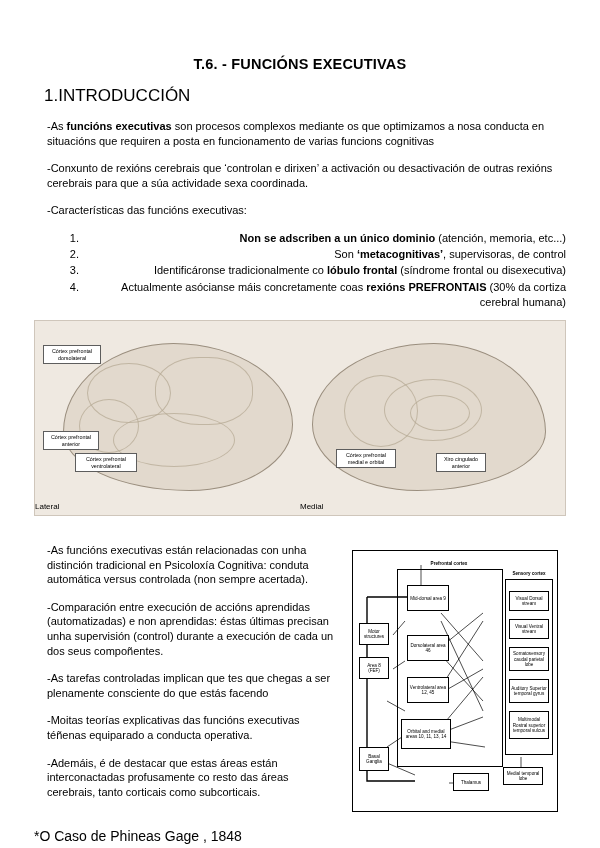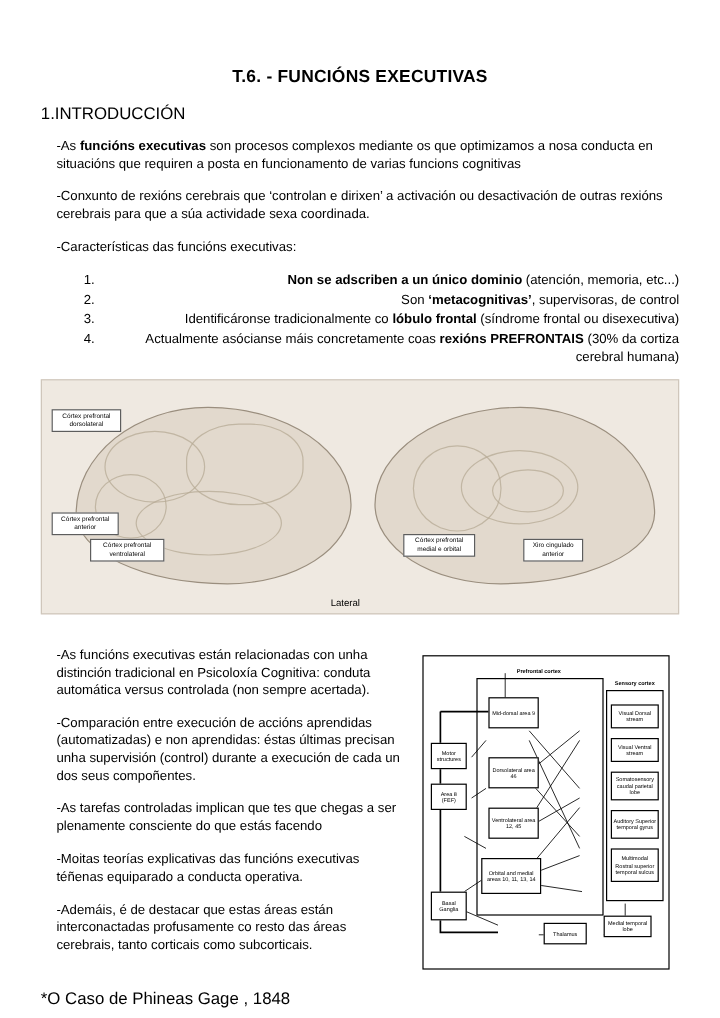--- a/index.html
+++ b/index.html
@@ -26,22 +26,22 @@
     box-sizing: border-box;
   }
   h1.title {
     font-size: 14.5px;
     font-weight: bold;
     text-align: center;
     margin: 0 0 14px 0;
     letter-spacing: 0.2px;
   }
   .section-head {
-    font-size: 14px;
-    margin: 0 0 3px 0;
+    font-size: 17px;
+    margin: 0 0 3px 10px;
   }
   p.para {
     font-size: 11px;
     line-height: 14.6px;
     margin: 13px;
     text-align: left;
   }
   .bold { font-weight: bold; }
   ol.charlist {
     margin: 1px 0 0 0;
@@ -83,21 +83,21 @@
     border: 1px solid #b5a994;
     border-radius: 50%;
     opacity: .75;
   }
   .fig-caption {
     position: absolute;
     bottom: 4px;
     font-size: 8px;
     font-style: normal;
     width: 100%;
-    text-align: right;
+    text-align: left;
   }
   .callout {
     position: absolute;
     background: #ffffff;
     border: 1px solid #5d5d5d;
     font-size: 5.4px;
     line-height: 6.6px;
     padding: 2px 3px;
     text-align: center;
     box-sizing: border-box;
@@ -194,20 +194,21 @@
 
       <div class="half right">
         <div class="brain-blob" style="left:12px; top:22px; width:232px; height:146px; border-radius:52% 48% 55% 45% / 55% 60% 40% 45%;"></div>
         <div class="brain-inner" style="left:84px; top:58px; width:96px; height:60px;"></div>
         <div class="brain-inner" style="left:110px; top:74px; width:58px; height:34px;"></div>
         <div class="brain-inner" style="left:44px; top:54px; width:72px; height:70px; border-radius:50%;"></div>
 
         <div class="callout" style="left:36px; top:128px; width:60px;">Córtex prefrontal medial e orbital</div>
         <div class="callout" style="left:136px; top:132px; width:50px;">Xiro cingulado anterior</div>
 
+        <div class="fig-caption">Medial</div>
       </div>
     </div>
 
     <div class="lower">
 
       <div class="lower-left">
         <p class="para">-As funcións executivas están relacionadas con unha distinción tradicional en Psicoloxía Cognitiva: conduta automática versus controlada (non sempre acertada).</p>
         <p class="para">-Comparación entre execución de accións aprendidas (automatizadas) e non aprendidas: éstas últimas precisan unha supervisión (control) durante a execución de cada un dos seus compoñentes.</p>
         <p class="para">-As tarefas controladas implican que tes que chegas a ser plenamente consciente do que estás facendo</p>
         <p class="para">-Moitas teorías explicativas das funcións executivas téñenas equiparado a conducta operativa.</p>

